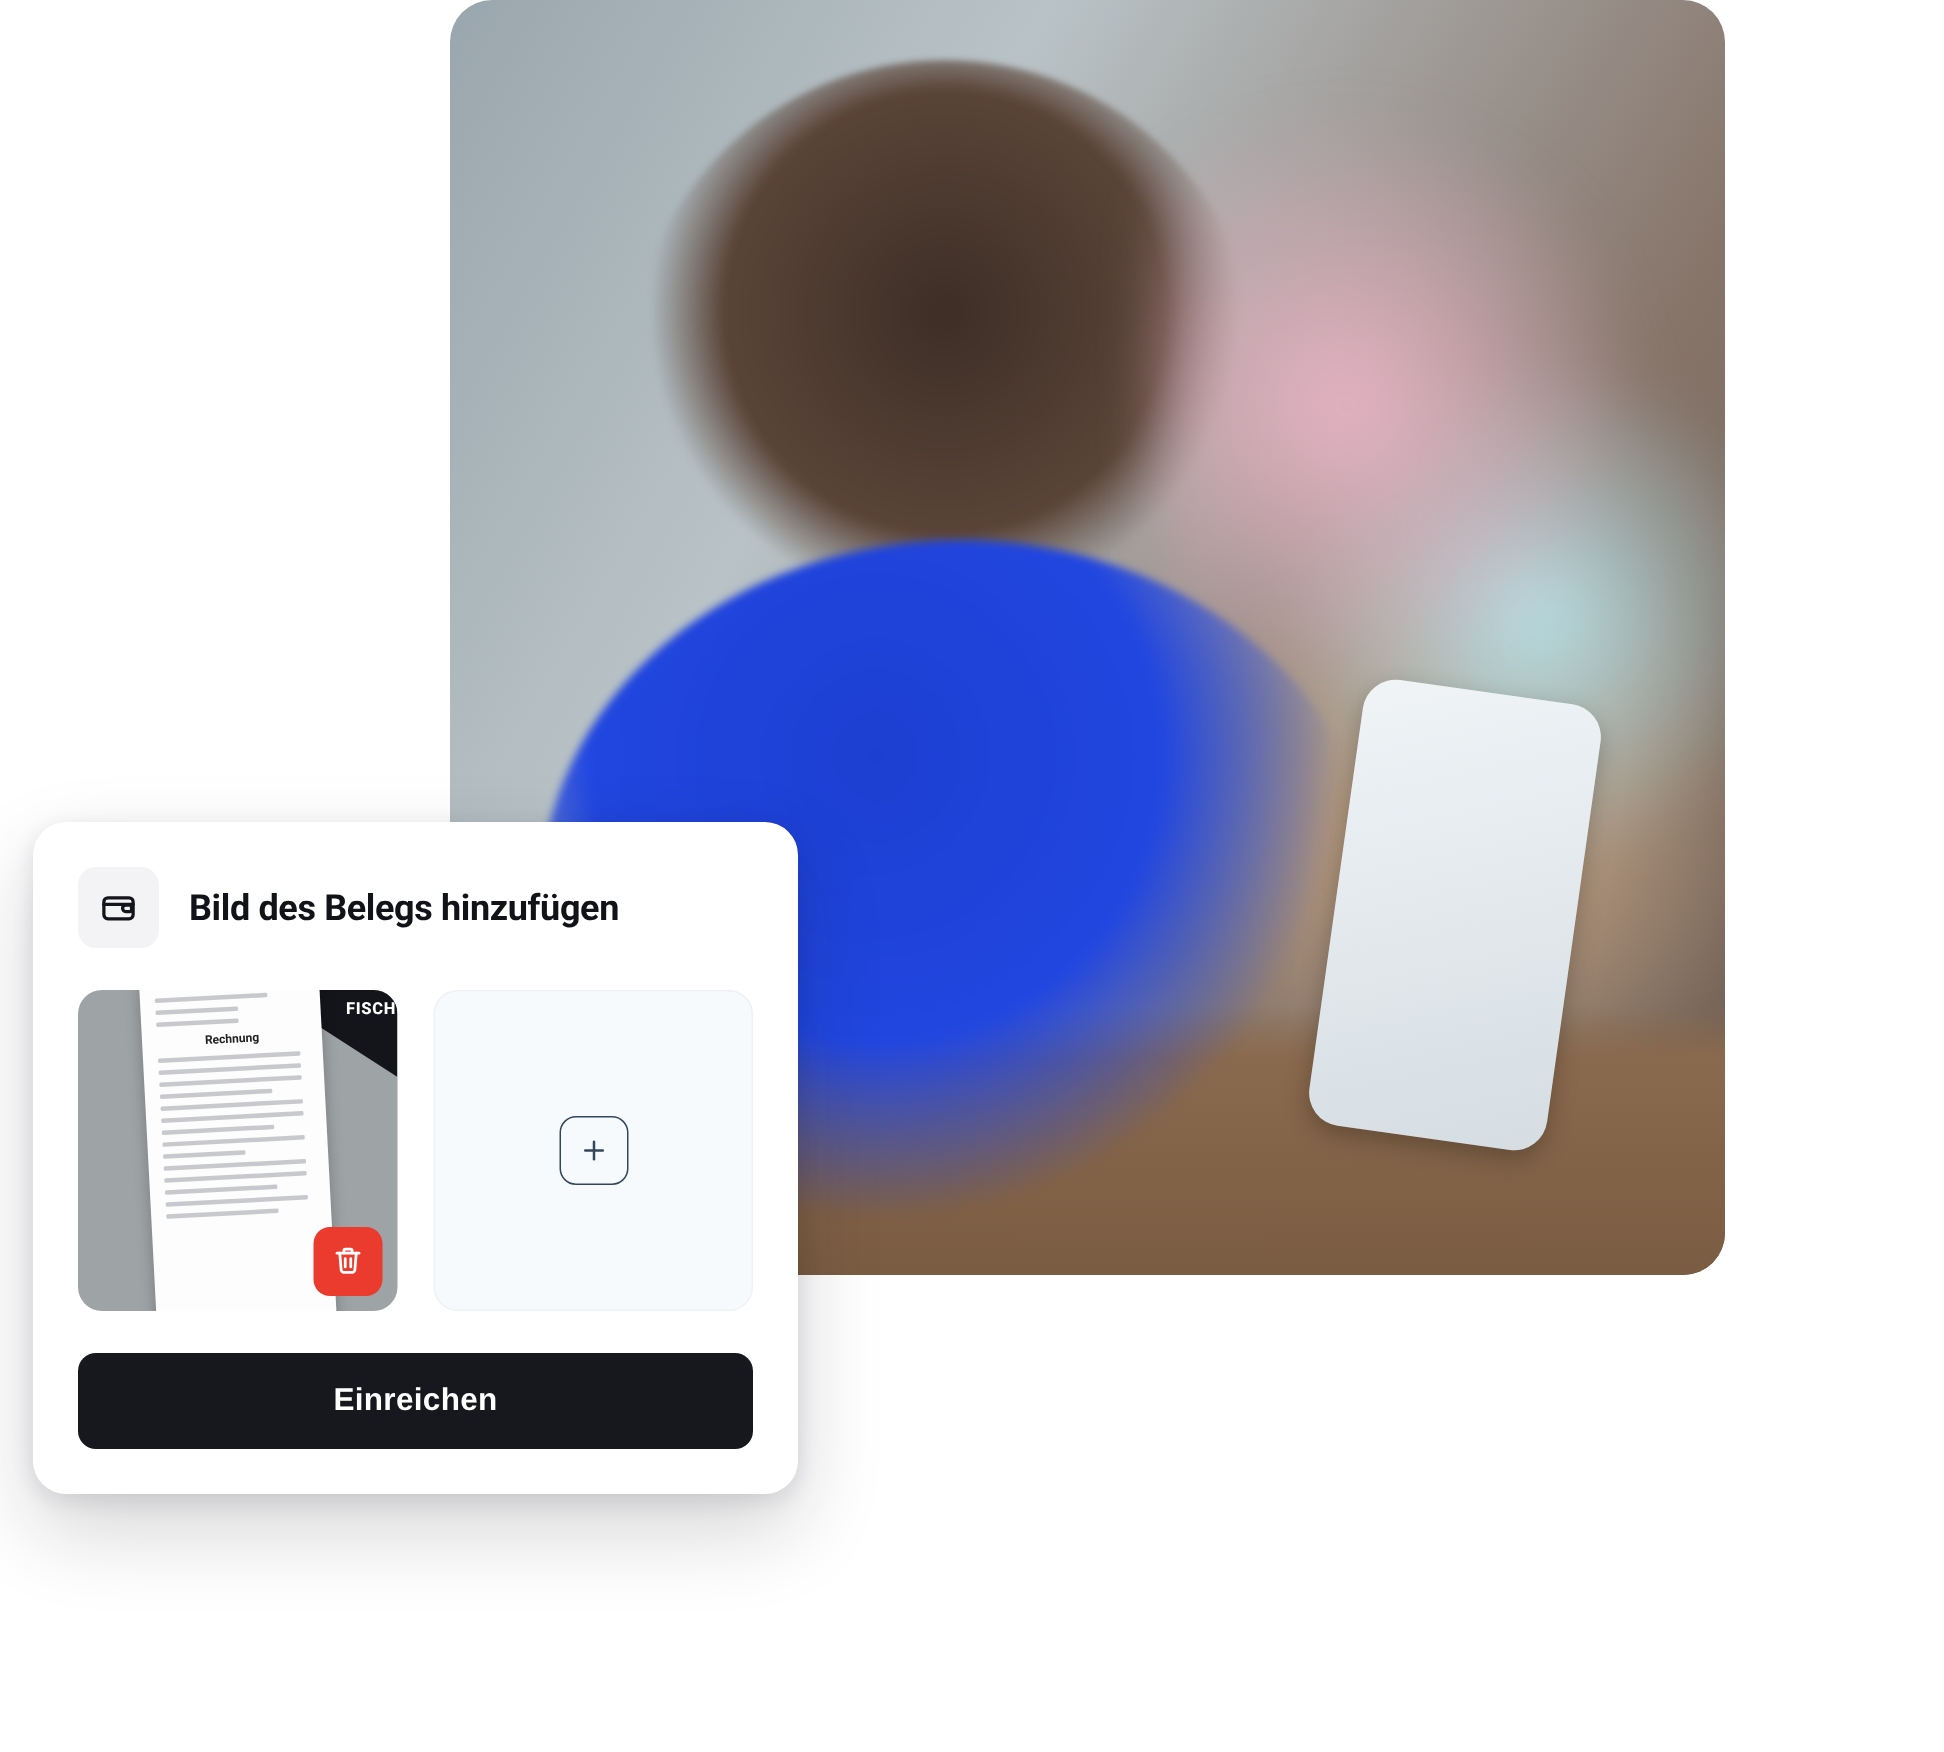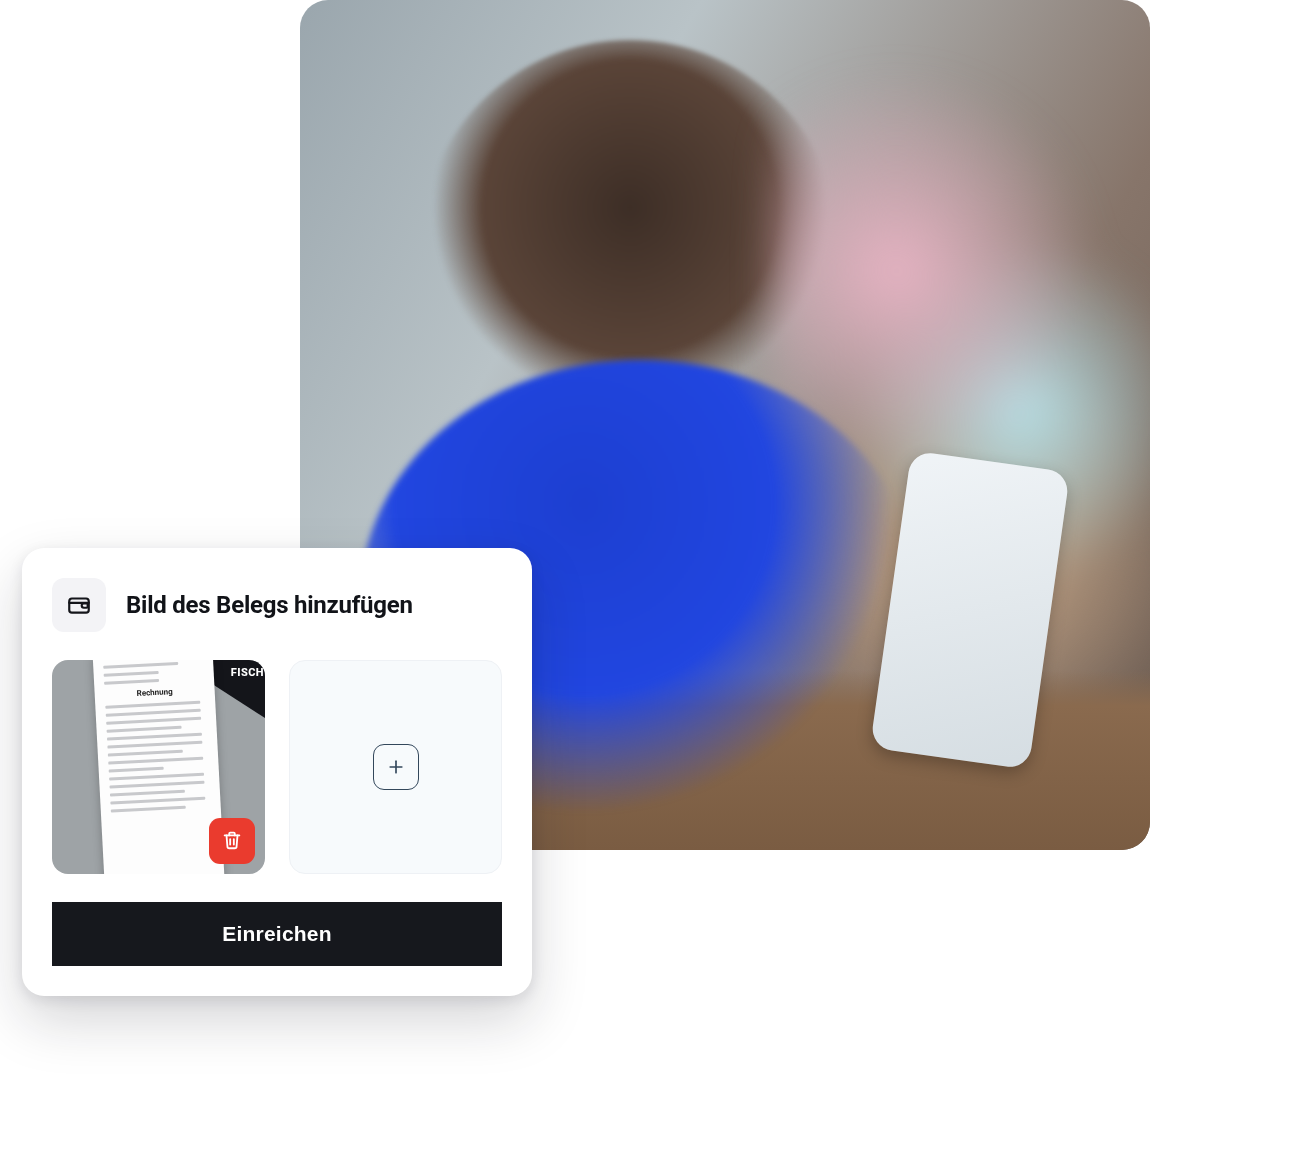--- a/index.html
+++ b/index.html
@@ -193,21 +193,21 @@
     border: 1.5px solid #33475b;
     border-radius: 11px;
     display: flex;
     align-items: center;
     justify-content: center;
   }
 
   .submit-btn {
     width: 100%;
     height: 64px;
-    border-radius: 0;
+    border-radius: 12px;
     background: #16181d;
     color: #fff;
     font-size: 21px;
     font-weight: 600;
     border: none;
     cursor: pointer;
     letter-spacing: 0.01em;
   }
 </style>
 </head>

